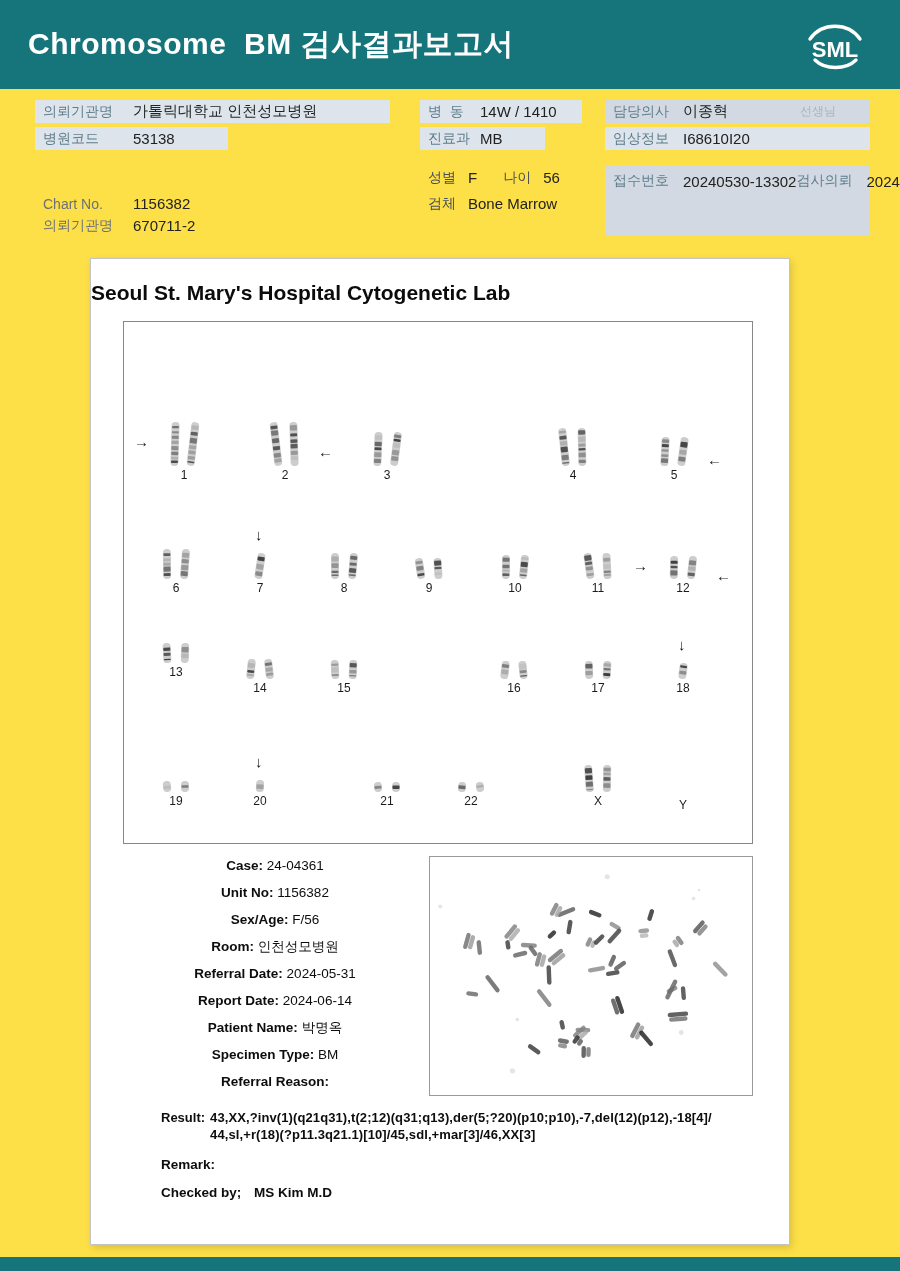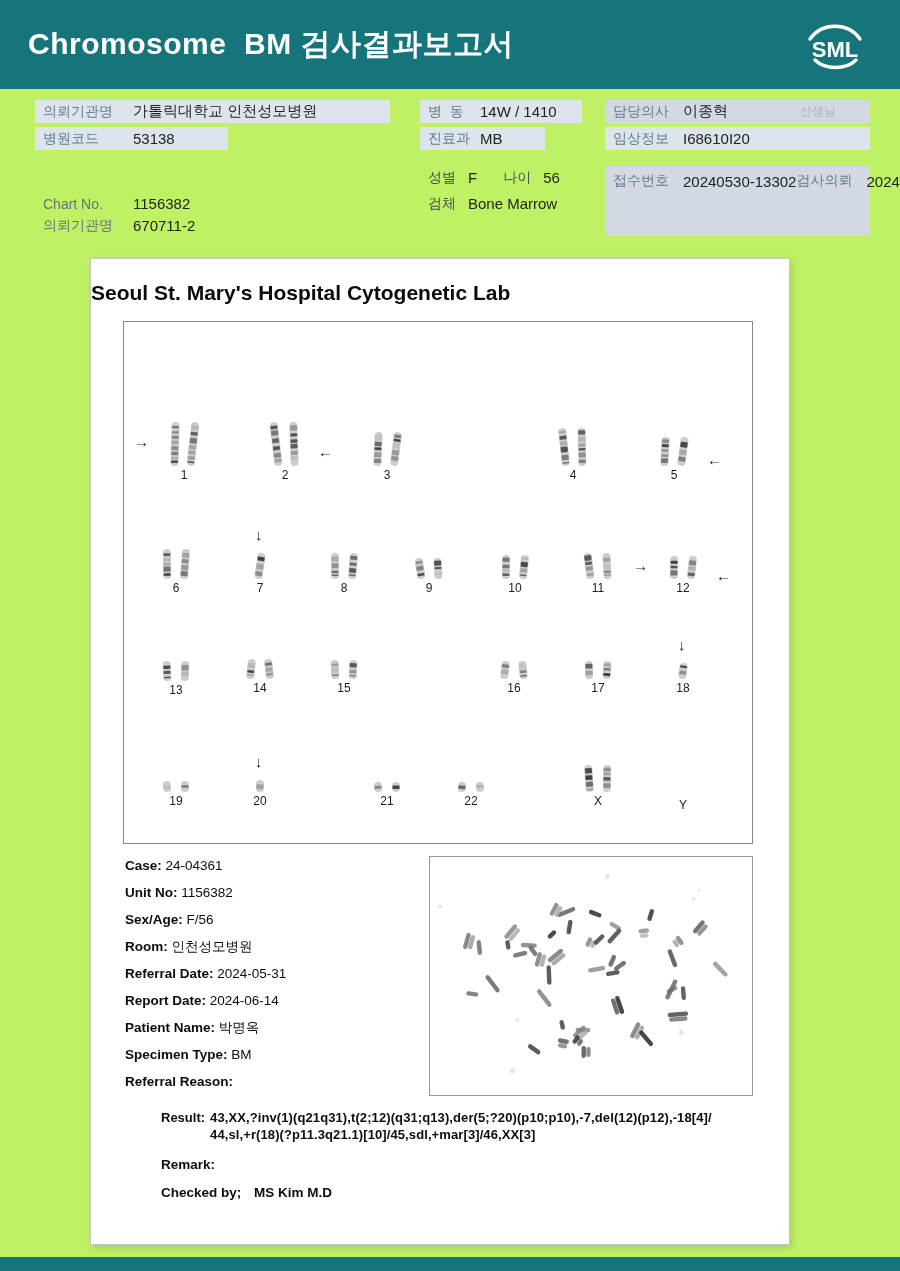--- a/index.html
+++ b/index.html
@@ -4,21 +4,21 @@
 <style>
   :root{
     --accent:#16747b;
     --field-bg:#dde4eb;
     --field-bg-dark:#d2d9e2;
     --label-text:#5f7d8c;
   }
   *{margin:0;padding:0;box-sizing:border-box;}
   html,body{background:#fff;}
   body{font-family:"Liberation Sans",sans-serif;}
-  .page{position:relative;width:900px;height:1271px;background:#bef264;overflow:hidden;}
+  .page{position:relative;width:900px;height:1271px;background:#fde047;overflow:hidden;}
 
   .topbar{position:absolute;left:0;top:0;width:900px;height:89px;background:var(--accent);
     display:flex;align-items:center;justify-content:space-between;padding:0 32px 0 28px;}
   .topbar h1{color:#fff;font-size:30px;font-weight:700;letter-spacing:.5px;white-space:pre;}
   .logo svg{display:block;}
 
   .info{position:absolute;left:0;top:100px;width:900px;height:148px;font-size:14px;}
   .fieldbox,.fieldrow{position:absolute;height:23px;display:flex;align-items:center;padding:0 8px;}
   .fieldbox{background:var(--field-bg);}
   .fieldbox.dark{background:var(--field-bg-dark);}
@@ -38,21 +38,21 @@
     border:1px solid #c4c4c4;box-shadow:2px 3px 7px rgba(0,0,0,.14);}
   .card-title{position:absolute;top:22px;left:0;width:100%;text-align:left;font-size:21px;
     font-weight:700;color:#0b0b0b;}
   .karyobox{position:absolute;left:32px;top:62px;width:630px;height:523px;border:1px solid #878787;background:#fff;}
   .kcell{position:absolute;display:flex;flex-direction:column;align-items:center;}
   .kcell svg{overflow:visible;display:block;}
   .klabel{font-size:12px;color:#1c1c1c;margin-top:3px;line-height:12px;}
   .karrow{position:absolute;font-size:15px;color:#1c1c1c;line-height:15px;}
 
   .lower-left{position:absolute;left:34px;top:600px;width:300px;}
-  .case-row{font-size:13.5px;color:#0d0d0d;margin-bottom:13px;line-height:14px;}
+  .case-row{font-size:13.5px;color:#0d0d0d;margin-bottom:13px;line-height:14px;text-align:center;}
   .case-row b{font-weight:700;}
 
   .metaphase{position:absolute;left:338px;top:597px;width:324px;height:240px;border:1px solid #9a9a9a;
     overflow:hidden;background:#fff;}
 
   .result-block{position:absolute;left:34px;top:850px;width:648px;display:flex;font-size:13px;
     color:#0d0d0d;line-height:17px;}
   .rlabel{font-weight:700;flex-shrink:0;margin-right:5px;margin-left:36px;}
   .rtext{font-weight:600;letter-spacing:.1px;}
   .simple-block{position:absolute;left:34px;font-size:13.5px;color:#0d0d0d;}
@@ -375,21 +375,21 @@
               <rect x="27" y="0" width="8" height="23" rx="3.8" fill="#cdcdcd"></rect>
               <rect x="27.5" y="4.4" width="7" height="4.9" rx="1" fill="rgb(123,123,123)" opacity="0.9"></rect>
               <rect x="27.5" y="10.6" width="7" height="3.9" rx="1" fill="rgb(174,174,174)" opacity="0.9"></rect>
               <rect x="27.5" y="16.8" width="7" height="3.2" rx="1" fill="rgb(87,87,87)" opacity="0.9"></rect>
             </g>
           </svg>
           <div class="klabel">12</div>
         </div>
         <span class="karrow" style="left: 509px; top: 235.5px;">→</span>
         <span class="karrow" style="left: 592px; top: 245.5px;">←</span>
-        <div class="kcell" style="left: 22px; top: 339px; width: 60px;">
+        <div class="kcell" style="left: 22px; top: 321px; width: 60px;">
           <svg width="44" height="20">
             <g transform="rotate(-3.0 13 10)">
               <rect x="9" y="0" width="8" height="20" rx="3.8" fill="#cdcdcd"></rect>
               <rect x="9.5" y="4.5" width="7" height="3.4" rx="1" fill="rgb(60,60,60)" opacity="0.9"></rect>
               <rect x="9.5" y="9.9" width="7" height="3.0" rx="1" fill="rgb(76,76,76)" opacity="0.9"></rect>
               <rect x="9.5" y="16.0" width="7" height="1.2" rx="1" fill="rgb(54,54,54)" opacity="0.9"></rect>
             </g>
             <g transform="rotate(2.0 31 10)">
               <rect x="27" y="0" width="8" height="20" rx="3.8" fill="#cdcdcd"></rect>
               <rect x="27.5" y="4.0" width="7" height="5.3" rx="1" fill="rgb(136,136,136)" opacity="0.9"></rect>

